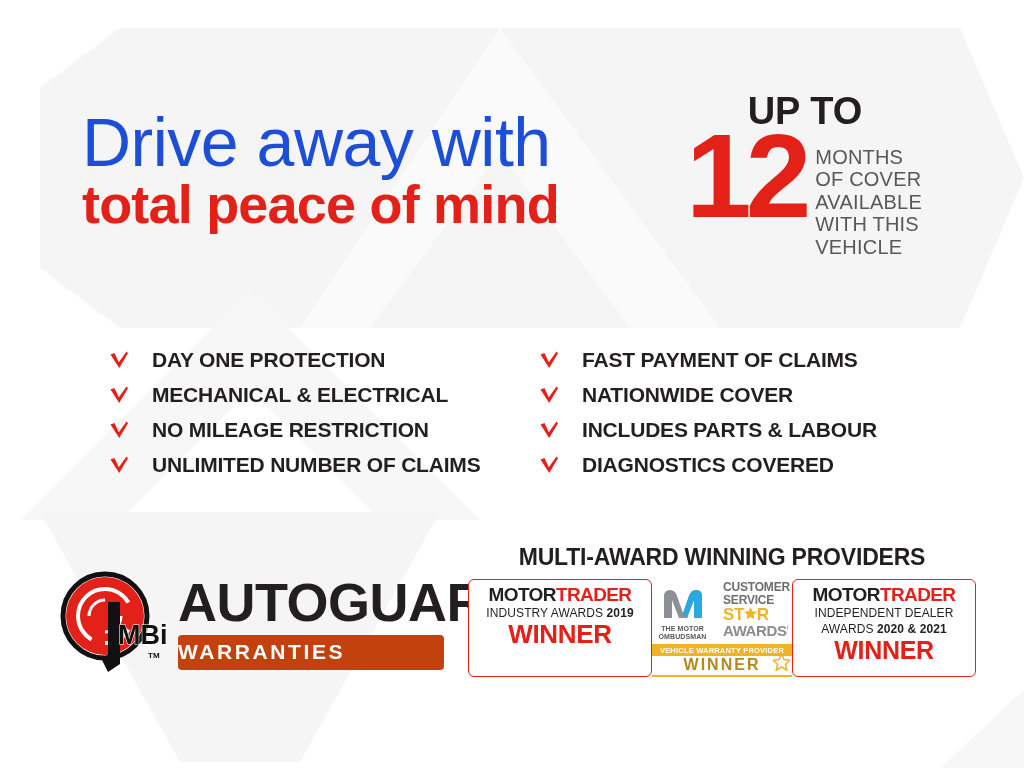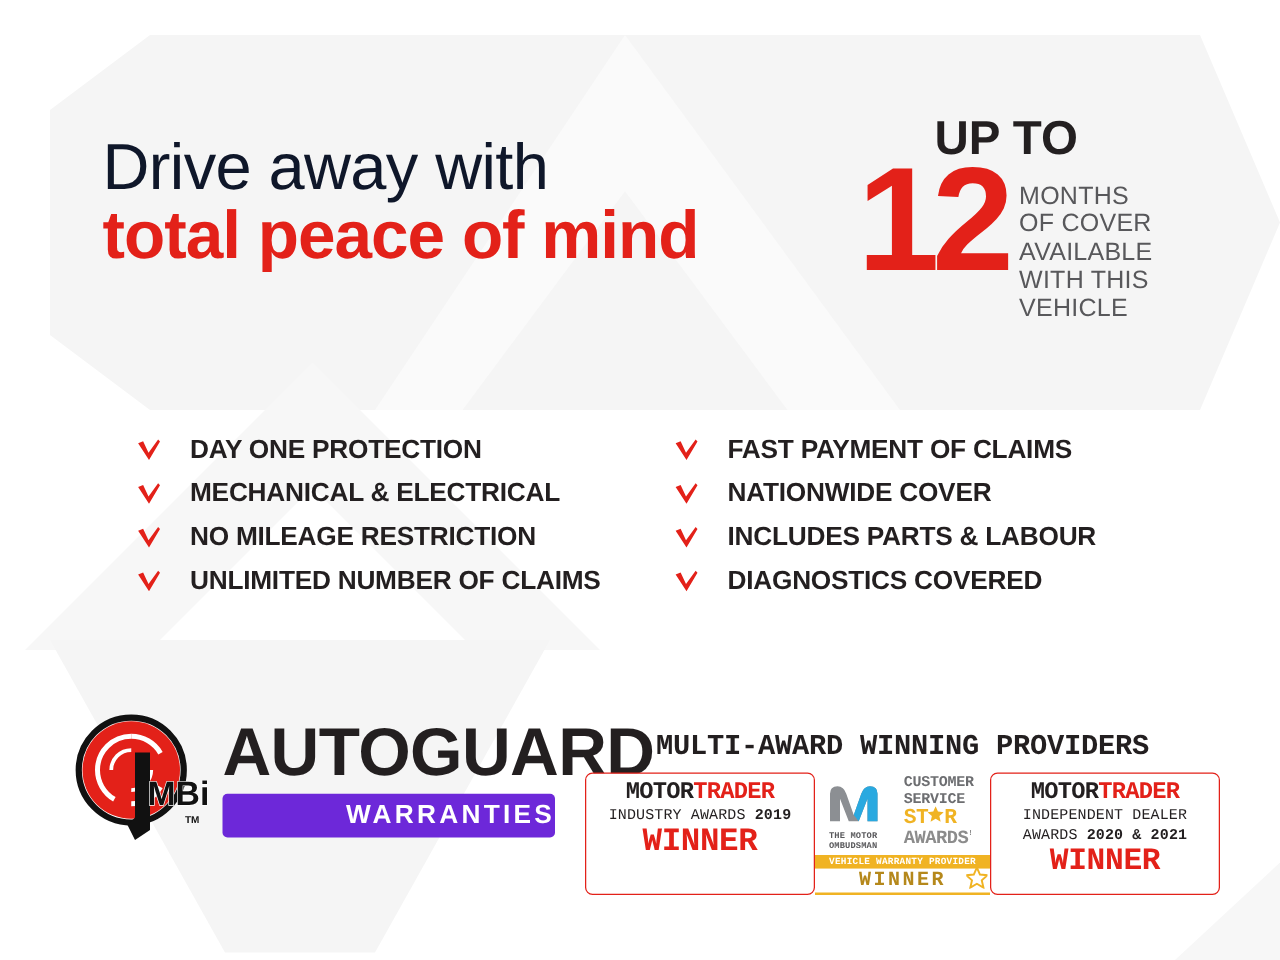--- a/index.html
+++ b/index.html
@@ -21,24 +21,24 @@
   .wm { position:absolute; pointer-events:none; }
   .wm svg { display:block; }
 
   
   .headline {
     position:absolute;
     left:82px; top:108px;
     width:600px;
   }
   .headline-line1 {
-    font-size:52px;
+    font-size:68px;
     font-weight:300;
     letter-spacing:-0.5px;
-    color:#0f172a;
+    color:#1d4ed8;
     line-height:1.02;
     white-space:nowrap;
   }
   .headline-line2 {
     font-size:54px;
     font-weight:700;
     letter-spacing:-0.8px;
     color:#e32119;
     line-height:1.02;
     white-space:nowrap;
@@ -123,39 +123,38 @@
   .wordmark { margin-left:12px; }
   .wordmark-top {
     font-size:54px;
     font-weight:700;
     color:#231f20;
     letter-spacing:-0.5px;
     line-height:1;
   }
   .wordmark-bar {
     margin-top:6px;
-    background:#6d28d9;
+    background:#c2410c;
     border-radius:4px;
     padding:5px 0 6px 0;
-    text-align:right;
+    text-align:left;
     width:266px;
   }
   .wordmark-bar span {
     font-size:21px;
     font-weight:700;
     color:#ffffff;
     letter-spacing:2.6px;
   }
 
   
   .awards {
     position:absolute;
-    left:468px; top:584px;
+    left:468px; top:544px;
     width:508px;
-    font-family:Liberation Mono, monospace;
   }
   .awards-title {
     font-size:23px;
     font-weight:700;
     color:#231f20;
     letter-spacing:-0.2px;
     text-align:center;
     white-space:nowrap;
   }
   .badges {

